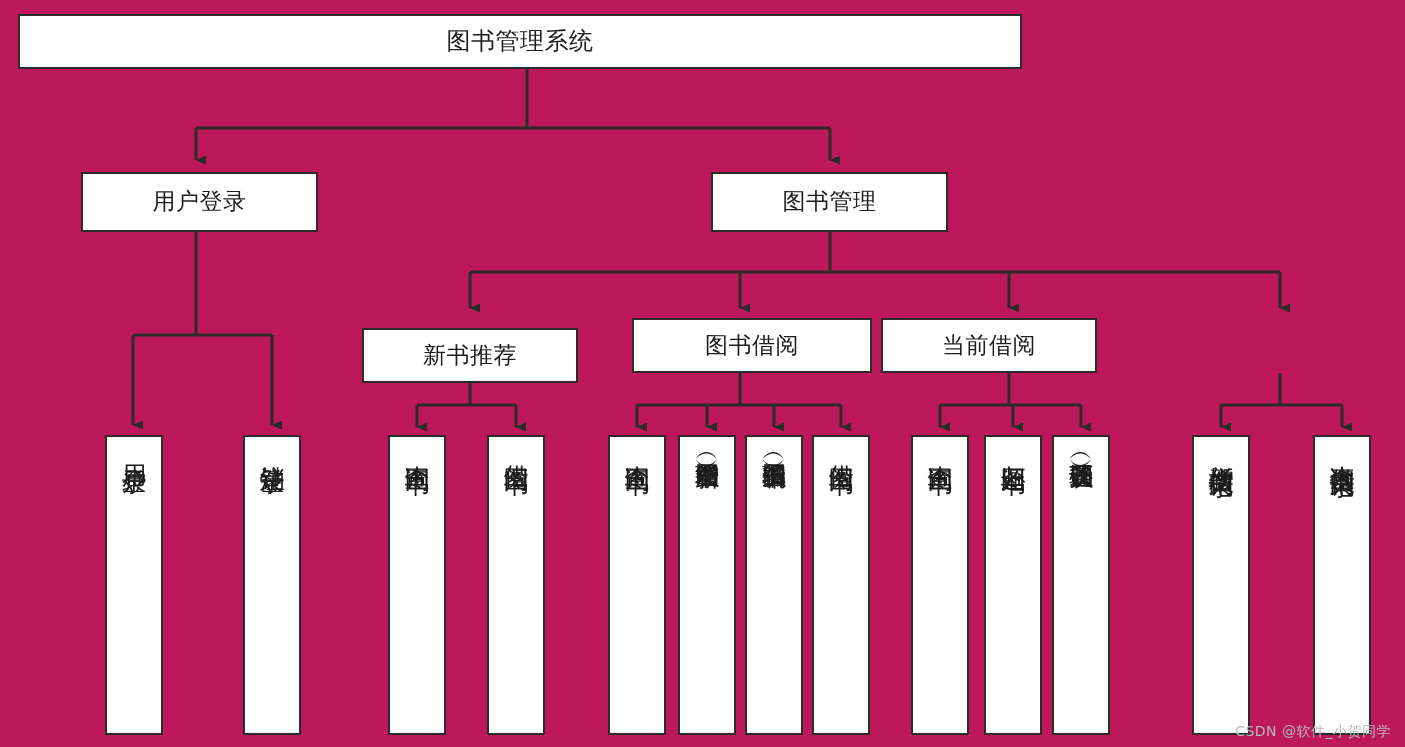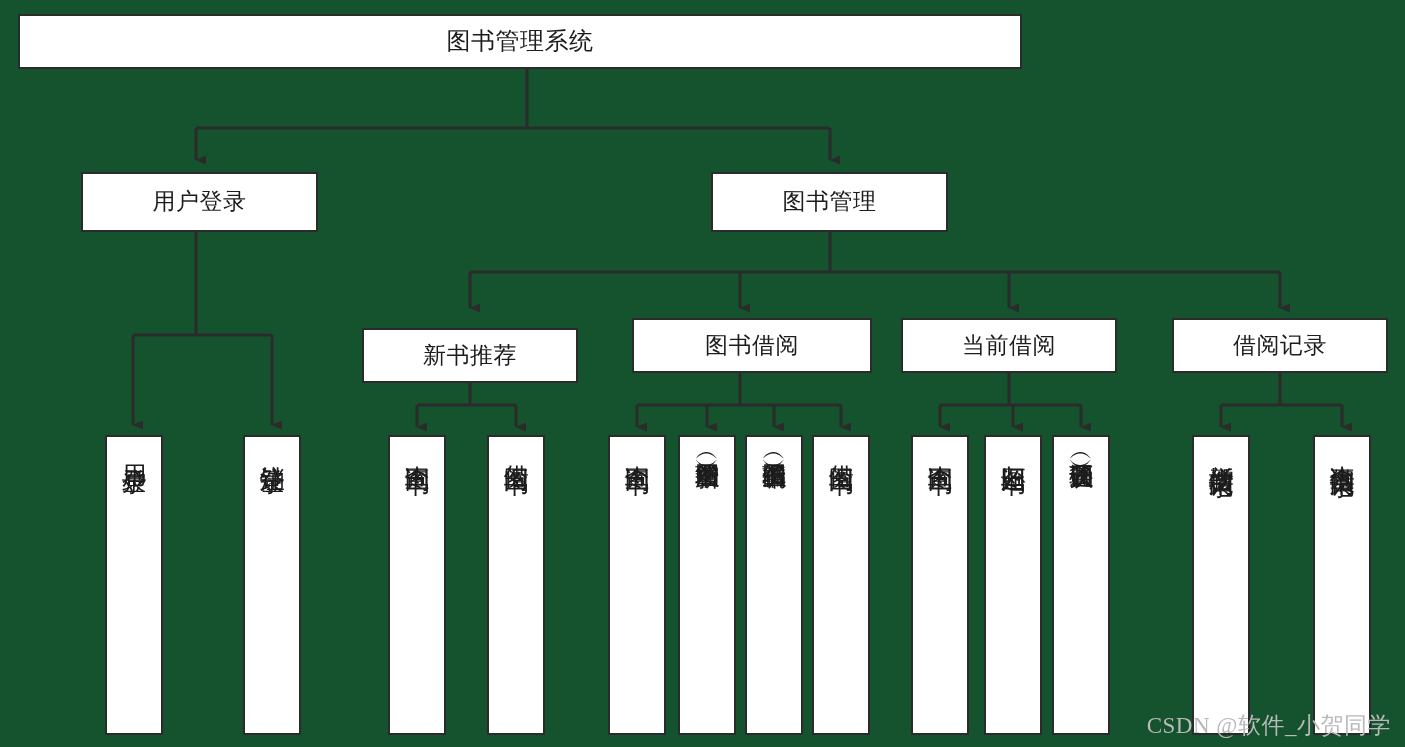--- a/index.html
+++ b/index.html
@@ -66,31 +66,31 @@
     max-height: 286px;
   }
   .node.vert.tall-text .node-label {
     font-size: 24px;
     letter-spacing: 0px;
   }
   #watermark {
     position: absolute;
     right: 14px;
     bottom: 6px;
-    font-size: 23px;
+    font-size: 14px;
     color: #b9b9b9;
     letter-spacing: 0.5px;
     z-index: 5;
     white-space: nowrap;
   }
 </style>
 </head>
 <body>
 
-<div id="diagram-root" style="background: #14532d; font-family: Liberation Serif, serif;">
+<div id="diagram-root" style="background: #be185d;">
 
   <svg id="edges-layer" viewBox="0 0 1405 747" width="1405" height="747" xmlns="http://www.w3.org/2000/svg">
     <defs>
       <marker id="arrowhead" markerWidth="9" markerHeight="11" refX="4.5" refY="10.3" orient="auto-start-reverse" markerUnits="userSpaceOnUse">
         <polygon points="0,0 9,0 4.5,11" fill="#2b2b2b"></polygon>
       </marker>
     </defs>
     <g stroke="#2b2b2b" stroke-width="3" fill="none" stroke-linecap="butt">
 
       <path d="M 527,69 L 527,128"></path>
@@ -145,25 +145,22 @@
   <div class="node horiz" style="left: 711px; top: 172px; width: 237px; height: 60px; border-color: rgb(43, 43, 43);">
     <span class="node-label">图书管理</span>
   </div>
 
   <div class="node horiz" style="left: 362px; top: 328px; width: 216px; height: 55px; border-color: rgb(43, 43, 43);">
     <span class="node-label">新书推荐</span>
   </div>
   <div class="node horiz" style="left: 632px; top: 318px; width: 240px; height: 55px; border-color: rgb(43, 43, 43);">
     <span class="node-label">图书借阅</span>
   </div>
-  <div class="node horiz" style="left: 901px; top: 318px; width: 216px; height: 55px; border-color: rgb(43, 43, 43);">
+  <div class="node horiz" style="left: 881px; top: 318px; width: 216px; height: 55px; border-color: rgb(43, 43, 43);">
     <span class="node-label">当前借阅</span>
-  </div>
-  <div class="node horiz" style="left: 1172px; top: 318px; width: 216px; height: 55px; border-color: rgb(43, 43, 43);">
-    <span class="node-label">借阅记录</span>
   </div>
 
   <div class="node vert" style="left: 105px; top: 435px; width: 58px; height: 300px; border-color: rgb(43, 43, 43);">
     <span class="node-label">用户登录</span>
   </div>
   <div class="node vert" style="left: 243px; top: 435px; width: 58px; height: 300px; border-color: rgb(43, 43, 43);">
     <span class="node-label">注销登录</span>
   </div>
   <div class="node vert" style="left: 388px; top: 435px; width: 58px; height: 300px; border-color: rgb(43, 43, 43);">
     <span class="node-label">查询图书</span>

